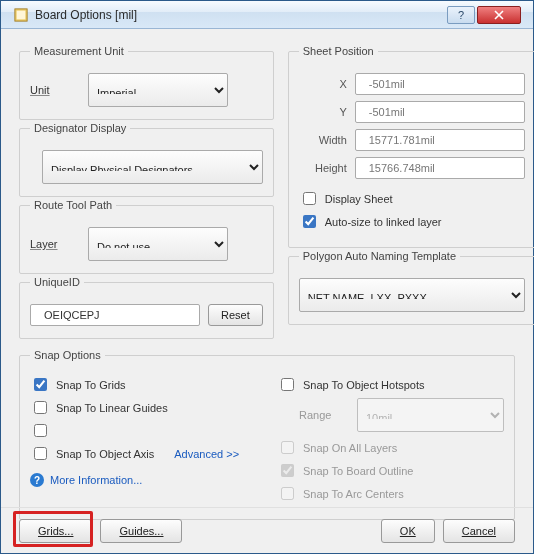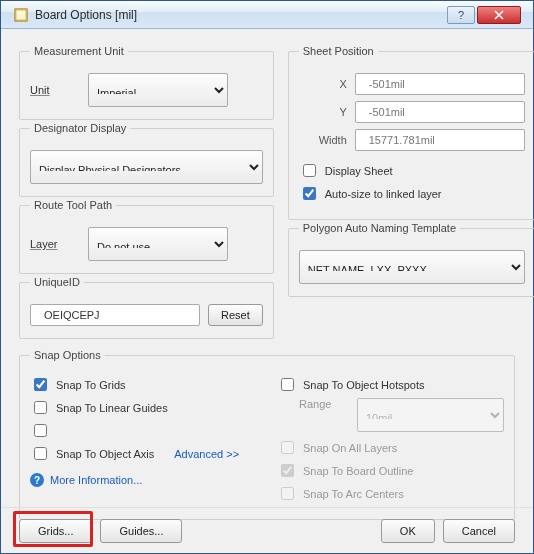--- a/index.html
+++ b/index.html
@@ -56,30 +56,30 @@
   input[type=checkbox][disabled]{ accent-color:#bbb; }
   .snap-fieldset { margin-top:10px; }
   .snap-cols { display:flex; gap:20px; }
   .snap-col { flex:1; }
   .link { color:#1a5bbf; cursor:default; }
   .info-row { display:flex; align-items:center; gap:6px; margin-top:10px;}
   .info-icon {
     width:14px;height:14px;border-radius:50%;background:#2a7ad1;color:#fff;
     display:flex;align-items:center;justify-content:center;font-weight:bold;font-size:10px;
   }
-  .range-row { display:flex; align-items:flex-start; gap:8px; margin:4px 0 6px 22px;}
+  .range-row { display:flex; align-items:center; gap:8px; margin:4px 0 6px 22px;}
   .range-row .rlabel { color:#999; width:50px;}
   .range-row select { flex:1; color:#999; background:#f7f7f7;}
   .footer {
     position:absolute; left:0; right:0; bottom:0; height:46px;
     display:flex; align-items:center; padding:0 18px; gap:8px;
     border-top:1px solid #e0e0e0;
   }
   .footer .right { margin-left:auto; display:flex; gap:8px;}
-  .btn.wide { padding:0 18px; height:24px;}
+  .btn.wide { padding:0 18px; height:24px;text-decoration:underline;}
   .highlight-red {
     position:absolute; border:3px solid #d62222; border-radius:2px;
     pointer-events:none;
   }
   .titleicon-svg { width:14px; height:14px; }
 </style>
 </head>
 <body>
 
 <div class="window">
@@ -113,21 +113,21 @@
             <label class="lbl u">Unit</label>
             <select class="combo">
               <option>Imperial</option>
             </select>
           </div>
         </fieldset>
 
         <fieldset>
           <legend>Designator Display</legend>
           <div class="row">
-            <select class="combo combo-full" style="width:100%;">
+            <select class="combo combo-full" style="width:100%;margin-left:12px;">
               <option>Display Physical Designators</option>
             </select>
           </div>
         </fieldset>
 
         <fieldset>
           <legend>Route Tool Path</legend>
           <div class="row">
             <label class="lbl u">Layer</label>
             <select class="combo">
@@ -154,20 +154,24 @@
             <span class="slabel">X</span>
             <input class="txt" readonly="" value="-501mil" style="">
           </div>
           <div class="sheet-row">
             <span class="slabel">Y</span>
             <input class="txt" readonly="" value="-501mil" style="">
           </div>
           <div class="sheet-row">
             <span class="slabel">Width</span>
             <input class="txt" readonly="" value="15771.781mil" style="">
+          </div>
+          <div class="sheet-row">
+            <span class="slabel">Height</span>
+            <input class="txt" readonly="" value="15766.748mil" style="">
           </div>
           <div class="chk-row" style="margin-top:10px;">
             <input type="checkbox" style="">
             <span>Display Sheet</span>
           </div>
           <div class="chk-row">
             <input type="checkbox" checked="" style="">
             <span>Auto-size to linked layer</span>
           </div>
         </fieldset>

